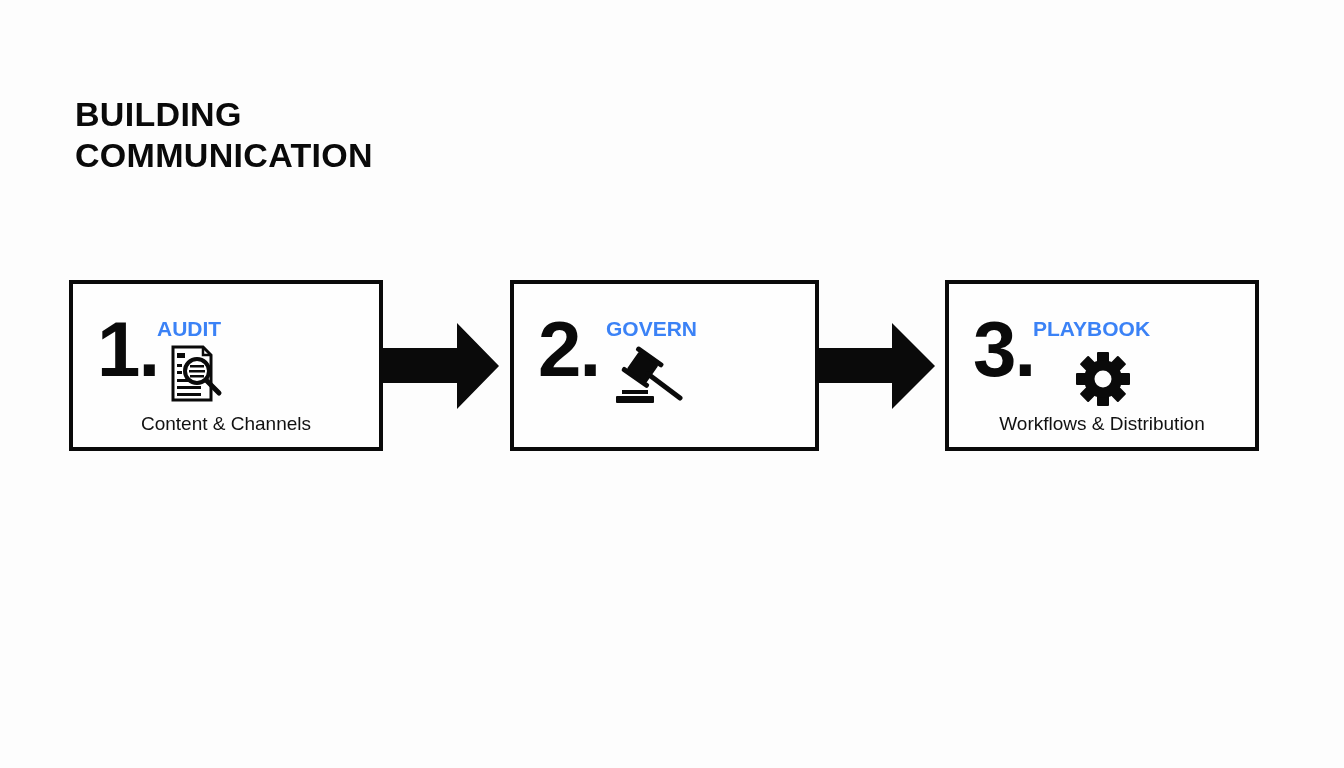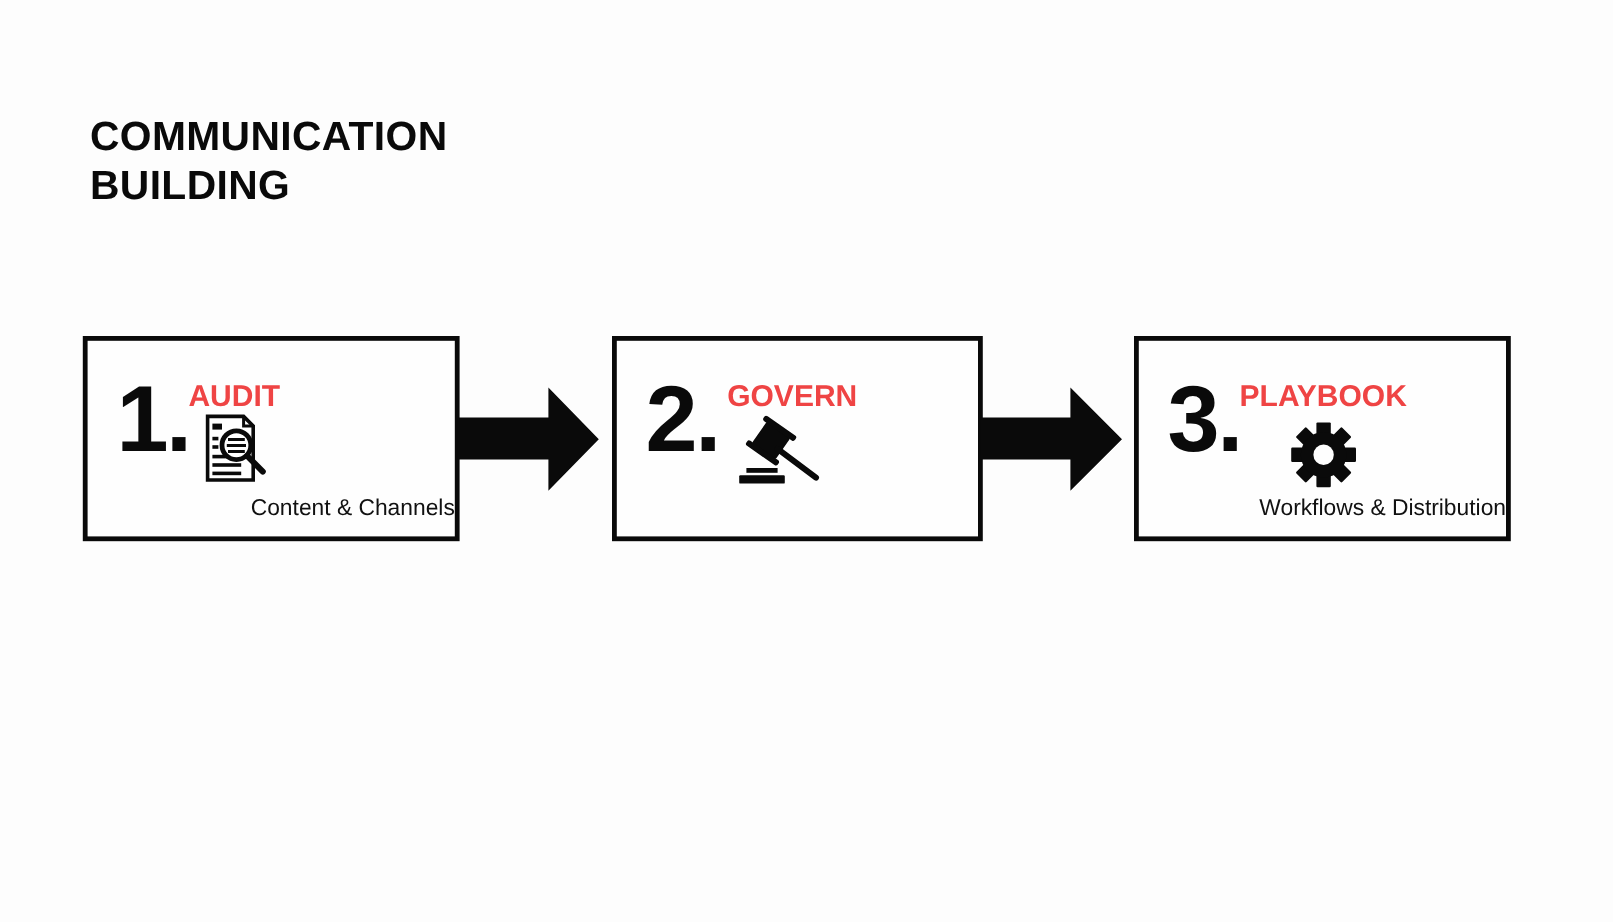--- a/index.html
+++ b/index.html
@@ -18,36 +18,36 @@
   .title div { white-space: nowrap; }
   .step {
     position: absolute; top: 280px; height: 171px;
     box-sizing: border-box; border: 4px solid #0a0a0a; background: #fefefe;
   }
   .step-num {
     position: absolute; font-weight: 700; font-size: 78px; line-height: 1;
     letter-spacing: -2px; color: #0a0a0a;
   }
   .step-title {
-    position: absolute; font-weight: 700; font-size: 25px; line-height: 1;
-    color: #ef4444; white-space: nowrap;
+    position: absolute; font-weight: 700; font-size: 21px; line-height: 1;
+    color: #3b82f6; white-space: nowrap;
   }
   .step-sub {
-    position: absolute; left: 0; right: 0; text-align: right;
+    position: absolute; left: 0; right: 0; text-align: center;
     font-size: 19px; line-height: 1; color: #111; white-space: nowrap;
   }
   .step-icon { position: absolute; }
   .arrow { position: absolute; }
 </style>
 </head>
 <body>
 
 <div class="title">
+  <div>BUILDING</div>
   <div>COMMUNICATION</div>
-  <div>BUILDING</div>
 </div>
 
 <div class="step" style="left:69px; width:314px;">
   <div class="step-num" style="left:24px; top:26px;">1.</div>
   <div class="step-title" style="left:84px; top:34px;">AUDIT</div>
   <svg class="step-icon" style="left:94px; top:60px;" width="60" height="60" viewBox="0 0 60 60">
     <path d="M6 3 H36 L44 11 V56 H6 Z" fill="#fff" stroke="#0a0a0a" stroke-width="3"></path>
     <path d="M36 3 V11 H44" fill="none" stroke="#0a0a0a" stroke-width="2.5"></path>
     <rect x="10" y="9" width="8" height="5" fill="#0a0a0a"></rect>
     <rect x="10" y="20" width="5" height="3" fill="#0a0a0a"></rect>

